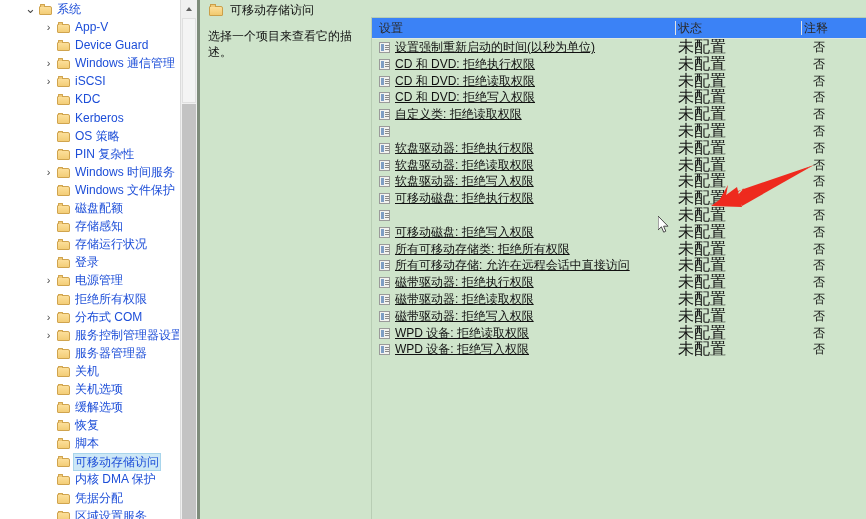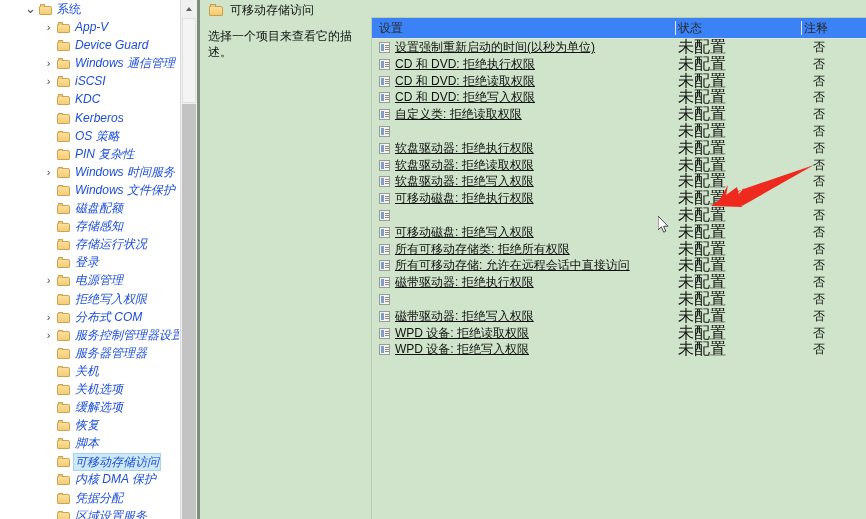--- a/index.html
+++ b/index.html
@@ -84,21 +84,21 @@
     top: 1px;
   }
 
   
   .lvl0 .twisty { left: 25px; }
   .lvl0 .folder { left: 39px; }
   .lvl0 .tlabel { left: 55px; }
 
   .lvl1 .twisty { left: 43px; }
   .lvl1 .folder { left: 57px; }
-  .lvl1 .tlabel { left: 73px; font-style: italic; }
+  .lvl1 .tlabel { left: 73px; }
 
   
   #tree-scrollbar {
     position: absolute;
     left: 180px; top: 0;
     width: 17px;
     height: 519px;
     background: #f0f0f0;
     border-left: 1px solid #dcdcdc;
     box-sizing: border-box;
@@ -381,21 +381,21 @@
       <span class="folder"></span>
       <span class="tlabel">登录</span>
     </div>
     <div class="tree-row lvl1">
       <span class="twisty" style="font-size: 11px;">›</span>
       <span class="folder"></span>
       <span class="tlabel">电源管理</span>
     </div>
     <div class="tree-row lvl1">
       <span class="folder"></span>
-      <span class="tlabel">拒绝写入权限</span>
+      <span class="tlabel">拒绝所有权限</span>
     </div>
     <div class="tree-row lvl1">
       <span class="twisty" style="font-size: 11px;">›</span>
       <span class="folder"></span>
       <span class="tlabel">分布式 COM</span>
     </div>
     <div class="tree-row lvl1">
       <span class="twisty" style="font-size: 11px;">›</span>
       <span class="folder"></span>
       <span class="tlabel">服务控制管理器设置</span>
@@ -552,20 +552,21 @@
           <span class="row-note">否</span>
         </div>
         <div class="list-row">
           <span class="row-icon"></span>
           <span class="row-name">磁带驱动器: 拒绝执行权限</span>
           <span class="row-status">未配置</span>
           <span class="row-note">否</span>
         </div>
         <div class="list-row">
           <span class="row-icon"></span>
+          <span class="row-name">磁带驱动器: 拒绝读取权限</span>
           <span class="row-status">未配置</span>
           <span class="row-note">否</span>
         </div>
         <div class="list-row">
           <span class="row-icon"></span>
           <span class="row-name">磁带驱动器: 拒绝写入权限</span>
           <span class="row-status">未配置</span>
           <span class="row-note">否</span>
         </div>
         <div class="list-row">

